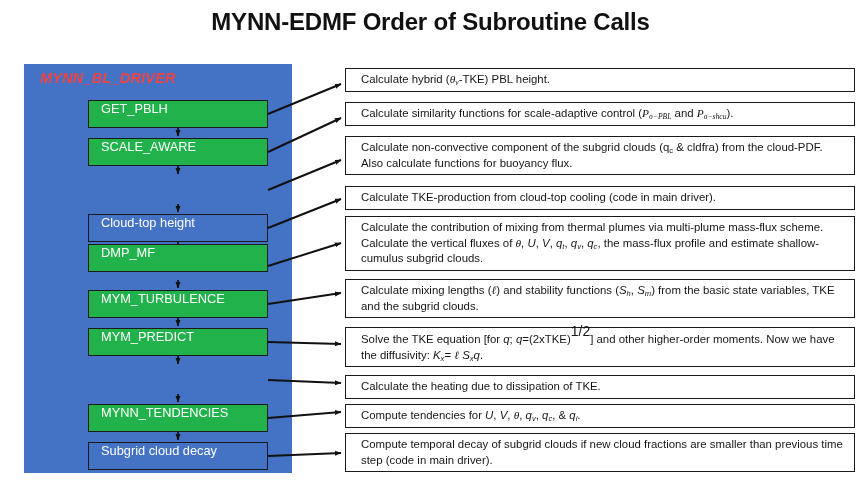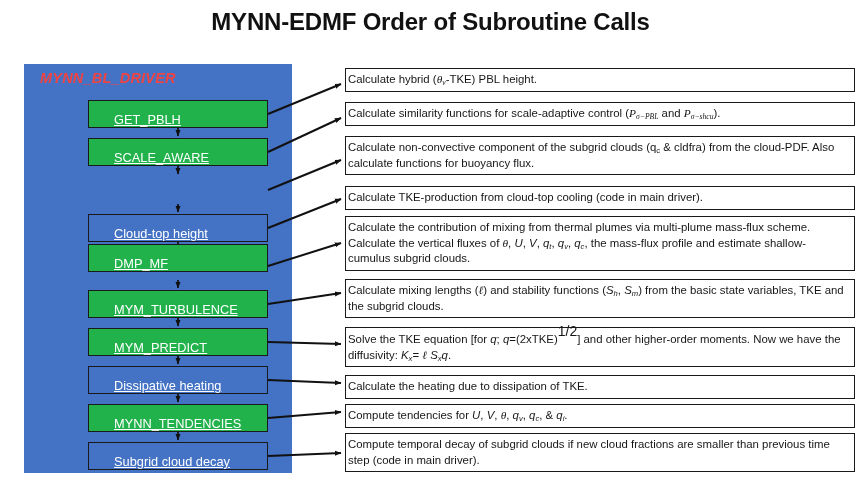--- a/index.html
+++ b/index.html
@@ -26,36 +26,35 @@
     position:absolute;left:40px;top:70px;
     font-size:14.5px;font-weight:bold;color:#ef4444;
     letter-spacing:0.2px;
     font-style:italic;
   }
 
   .flowbox{
     position:absolute;left:88px;width:180px;height:28px;
     box-sizing:border-box;
     border:1.6px solid #1a1a1a;
-    display:flex;align-items:flex-end;
-    padding-left:25px;
+    display:flex;align-items:flex-start;
+    padding-left:12px;
     font-size:12.8px;color:#ffffff;
     white-space:nowrap;
-    text-decoration:underline;
   }
   .flowbox.green{background:#21B24B;}
   .flowbox.blue{background:#4472C4;}
 
   
   .descbox{
     position:absolute;left:345px;width:510px;
     box-sizing:border-box;
     border:1.8px solid #1a1a1a;
     background:#ffffff;
-    padding:3px 8px 3px 2px;
+    padding:3px 8px 3px 15px;
     font-size:11.4px;line-height:15.6px;color:#161616;
   }
   .descbox i{font-style:italic;}
   .descbox .ser{font-family:"Liberation Serif", serif;font-style:italic;}
   sub{font-size:7.6px;line-height:0;vertical-align:-0.22em;}
   sup{font-size:14px;line-height:0;vertical-align:0.5em;}
 
   #connectors{position:absolute;left:0;top:0;width:861px;height:496px;pointer-events:none;}
 </style>
 </head>
@@ -110,23 +109,20 @@
     </div>
   <div class="flowbox green" style="top:244px">
       <span>DMP_MF</span>
     </div>
   <div class="flowbox green" style="top:290px">
       <span>MYM_TURBULENCE</span>
     </div>
   <div class="flowbox green" style="top:328px">
       <span>MYM_PREDICT</span>
     </div>
-  <div class="flowbox blue" style="top:366px">
-      <span>Dissipative heating</span>
-    </div>
   <div class="flowbox green" style="top:404px">
       <span>MYNN_TENDENCIES</span>
     </div>
   <div class="flowbox blue" style="top:442px">
       <span>Subgrid cloud decay</span>
     </div>
 
   <div class="descbox" style="top:68px">
     Calculate hybrid (<span class="ser">θ</span><sub class="ser">v</sub>-TKE) PBL height.
   </div>

